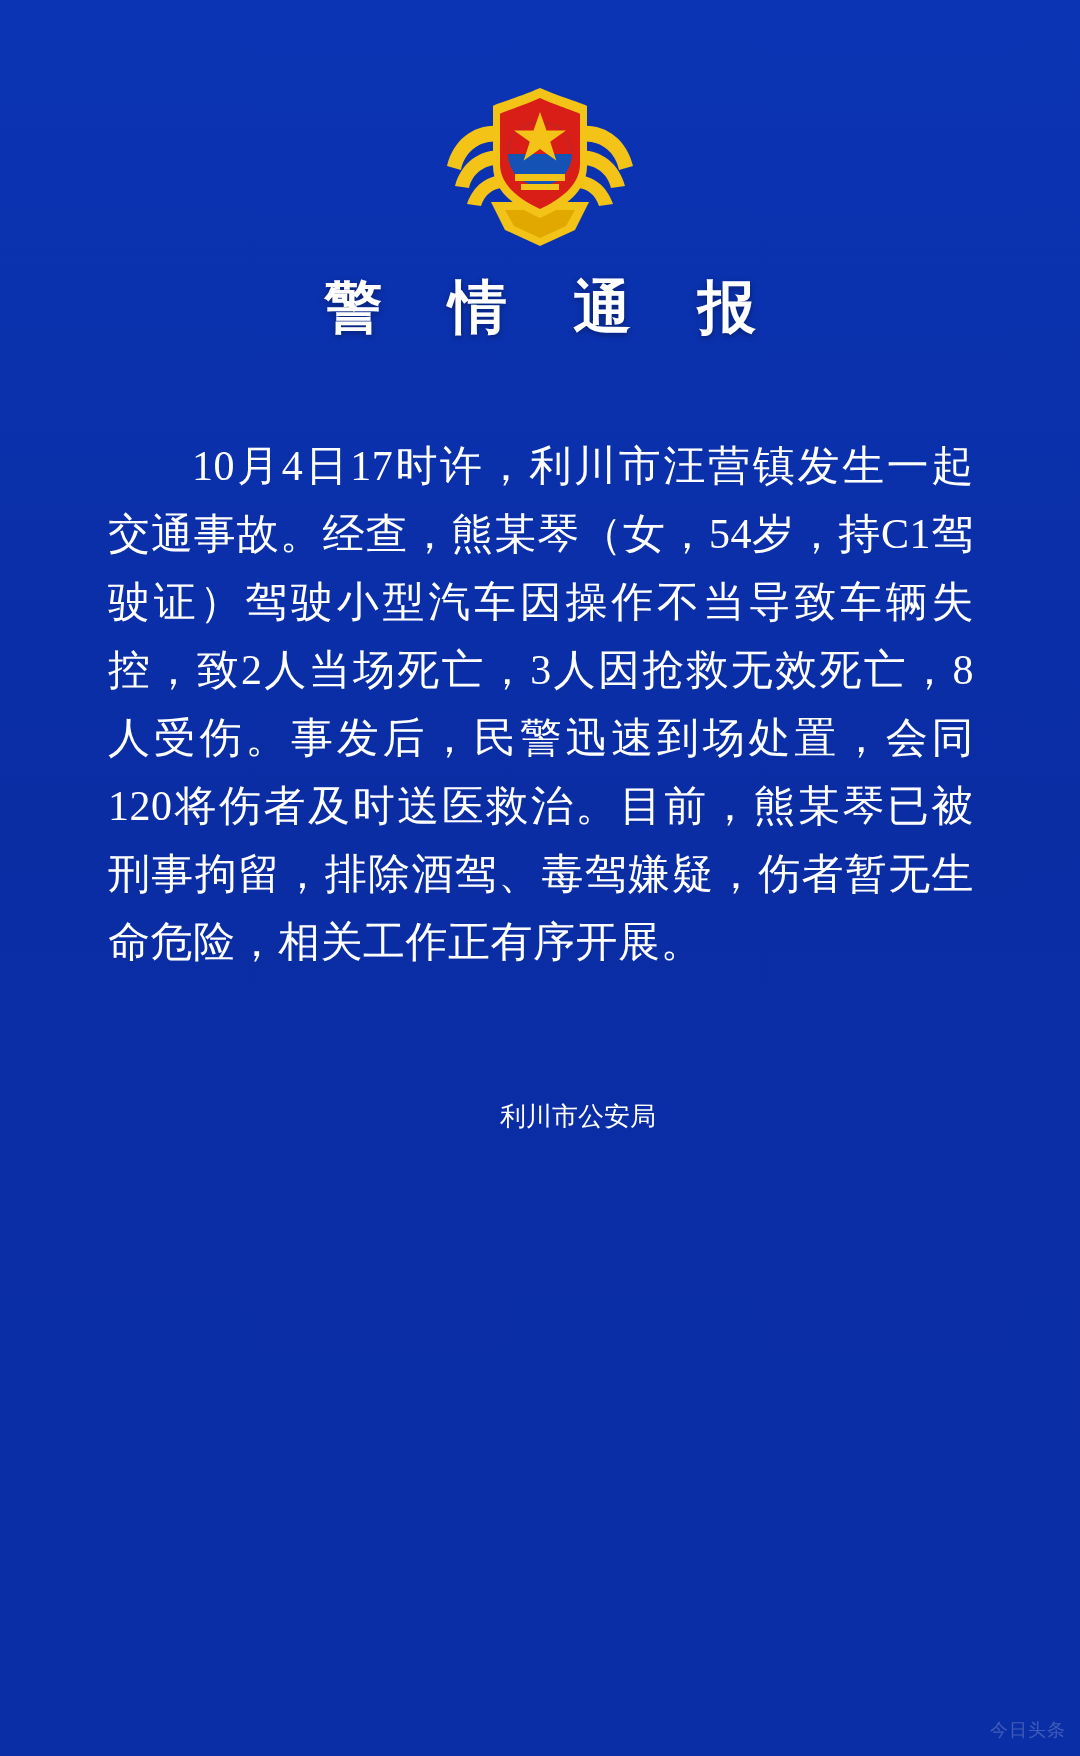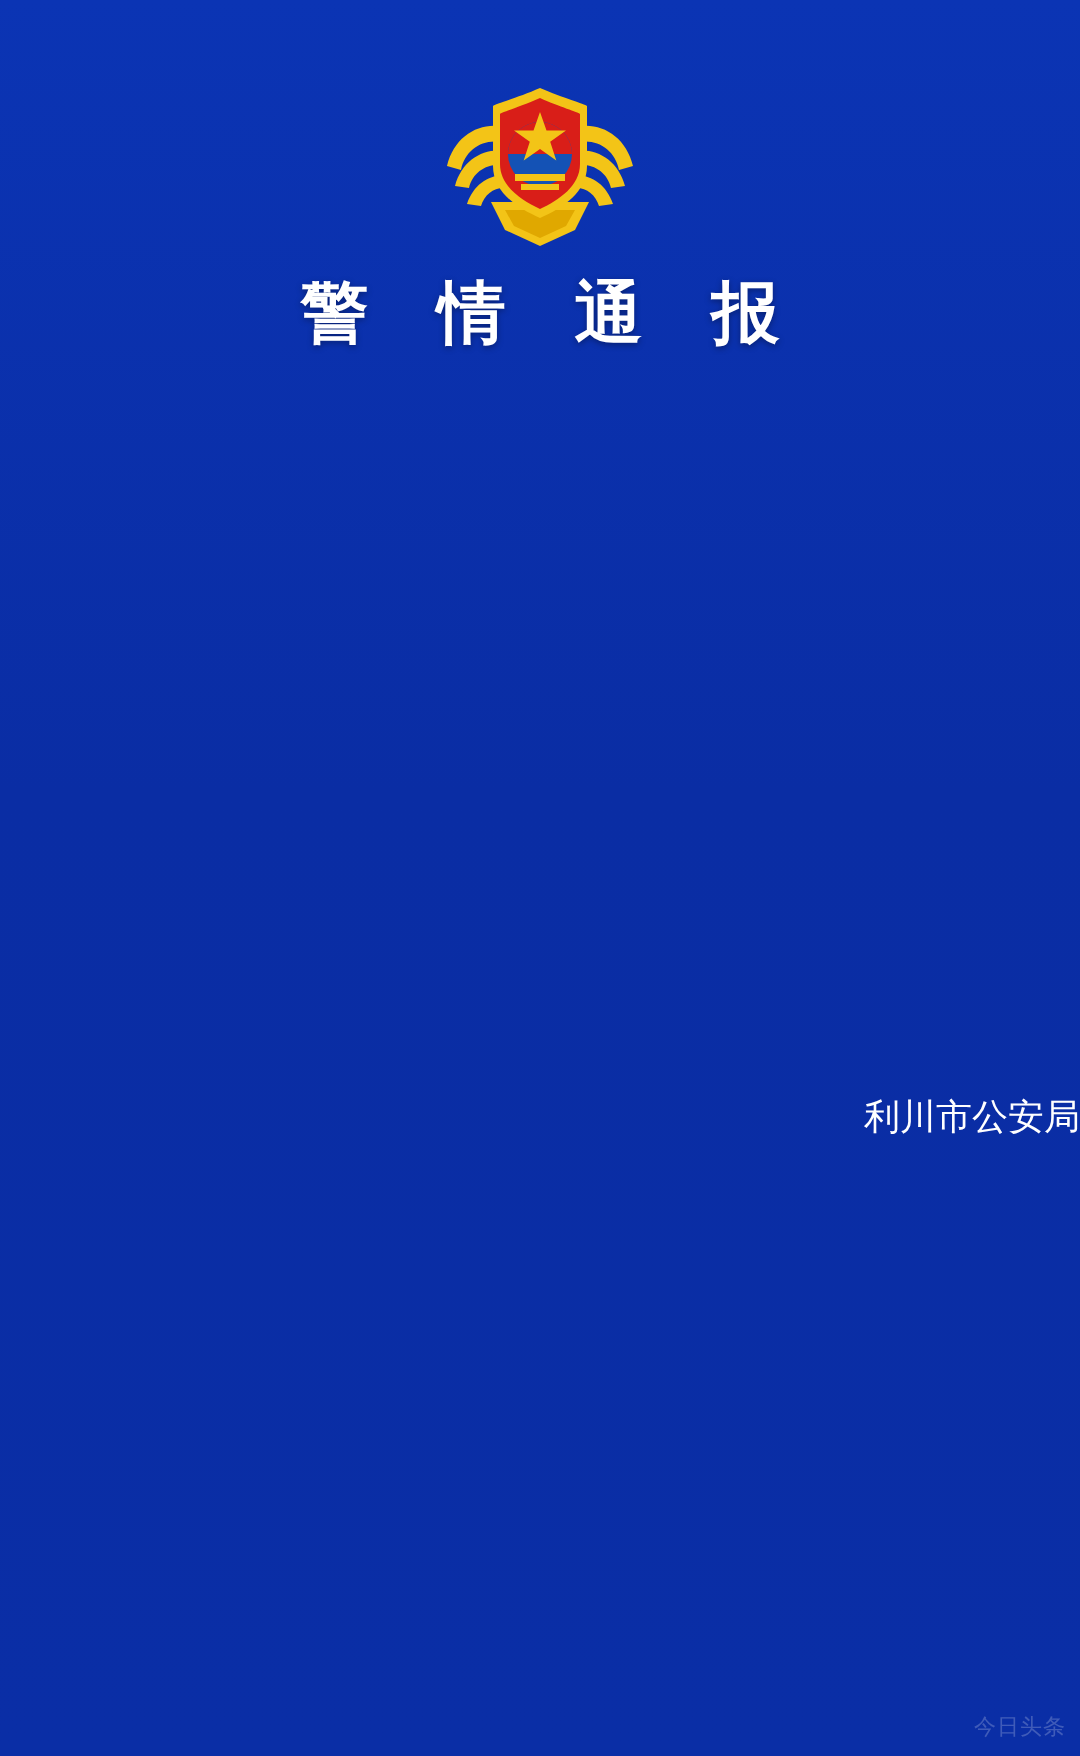--- a/index.html
+++ b/index.html
@@ -43,21 +43,21 @@
   }
 
   
   .title {
     position: absolute;
     top: 276px;
     left: 0;
     width: 100%;
     text-align: center;
     color: #ffffff;
-    font-size: 68px;
+    font-size: 58px;
     font-weight: bold;
     letter-spacing: 26px;
     text-indent: 26px;
     font-family: "Liberation Serif", "DejaVu Serif", serif;
     text-shadow: 0 2px 6px rgba(0,0,0,0.35);
     line-height: 1.1;
   }
 
   
   .body-text {
@@ -75,36 +75,35 @@
     letter-spacing: 0.5px;
   }
 
   
   .signature {
     position: absolute;
     left: 0;
     top: 1085px;
     width: 100%;
     color: #ffffff;
-    font-size: 36px;
+    font-size: 26px;
     line-height: 64px;
     font-family: "Liberation Serif", "DejaVu Serif", serif;
-    text-align: right;
   }
   .signature .line {
     padding-left: 500px;
   }
 
   
   .watermark {
     position: absolute;
     right: 14px;
     bottom: 14px;
     color: rgba(255,255,255,0.22);
-    font-size: 22px;
+    font-size: 18px;
     font-family: "Liberation Sans", sans-serif;
     letter-spacing: 1px;
   }
 </style>
 </head>
 <body>
 
 <div class="poster">
 
   <div class="emblem-wrap">
@@ -133,20 +132,21 @@
         <rect x="80" y="104" width="50" height="7" fill="#f3c417"></rect>
         <rect x="86" y="114" width="38" height="6" fill="#f3c417"></rect>
 
         <polygon fill="#f3c417" points="105,42 111.5,60.5 131,60.5 115.2,71.8 121.3,90.5 105,79 88.7,90.5 94.8,71.8 79,60.5 98.5,60.5"></polygon>
       </svg>
     </div>
   </div>
 
   <div class="title">警 情 通 报</div>
 
+  <div class="body-text">10月4日17时许，利川市汪营镇发生一起交通事故。经查，熊某琴（女，54岁，持C1驾驶证）驾驶小型汽车因操作不当导致车辆失控，致2人当场死亡，3人因抢救无效死亡，8人受伤。事发后，民警迅速到场处置，会同120将伤者及时送医救治。目前，熊某琴已被刑事拘留，排除酒驾、毒驾嫌疑，伤者暂无生命危险，相关工作正有序开展。</div>
 
   <div class="signature">
     <div class="line">利川市公安局</div>
   </div>
 
   <div class="watermark">今日头条</div>
 
 </div>
 
 </body></html>

